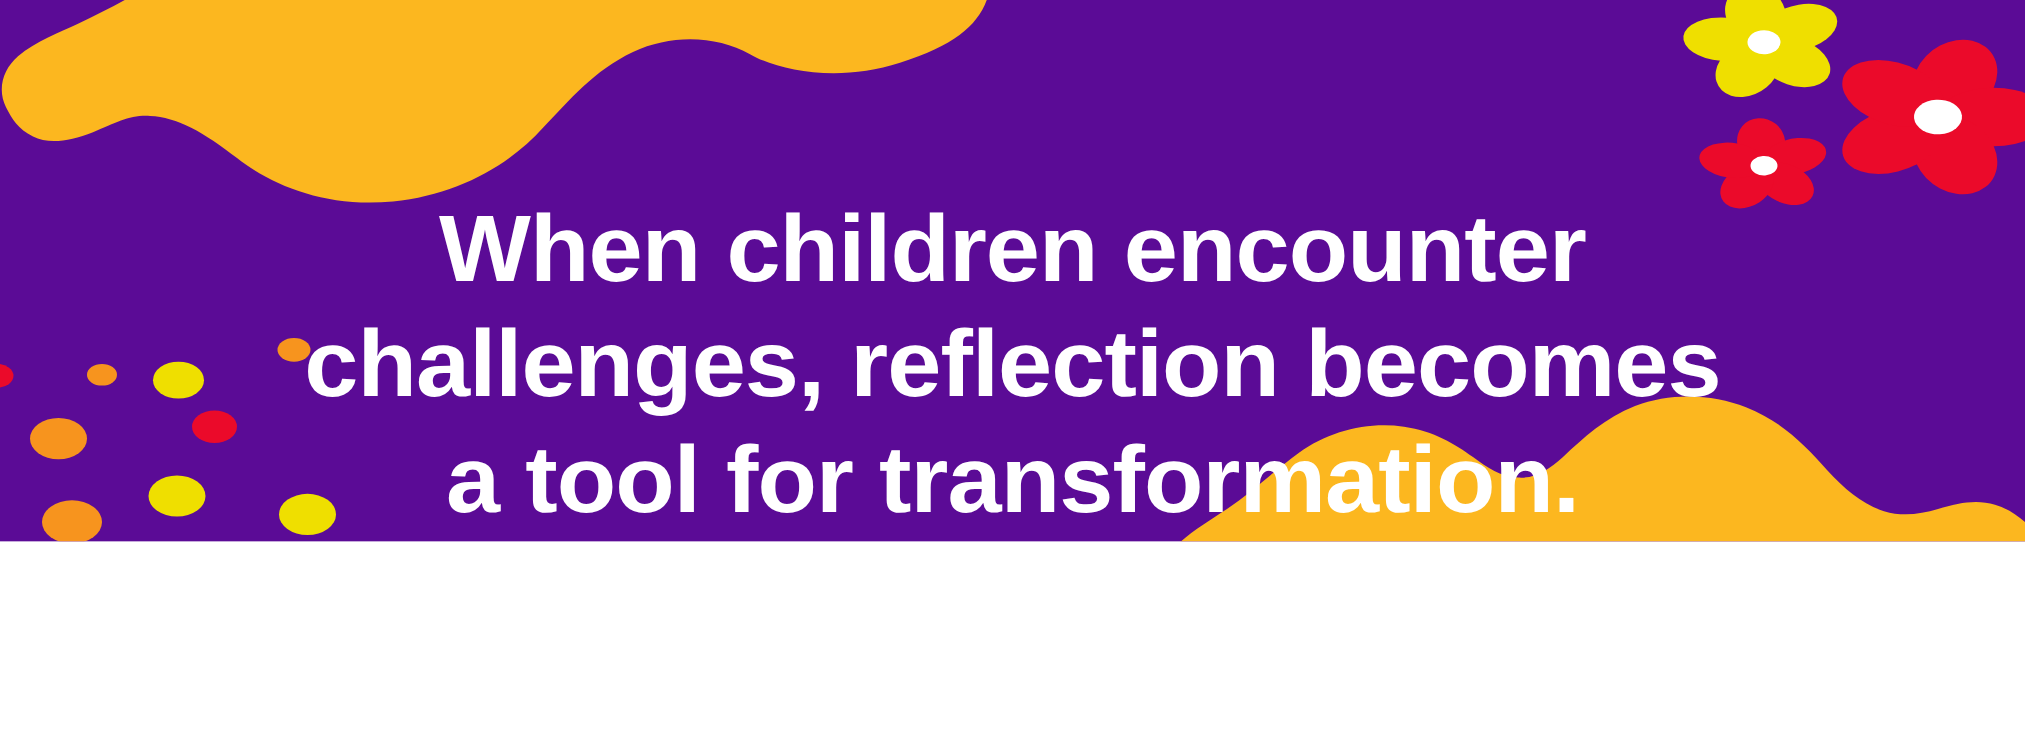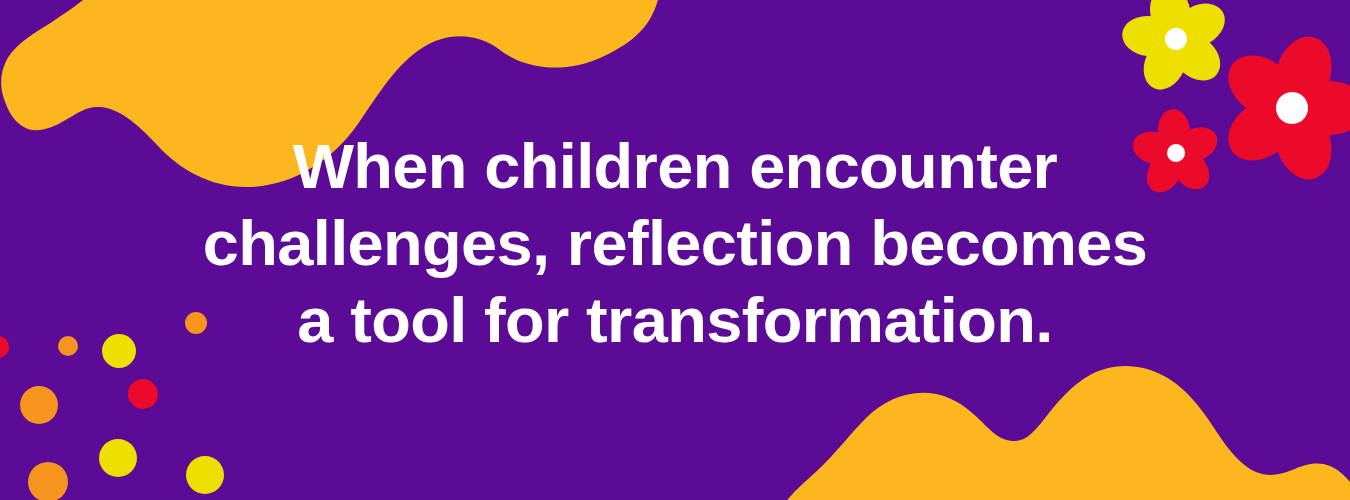--- a/index.html
+++ b/index.html
@@ -4,21 +4,21 @@
 <title>Reflection Quote Banner</title>
 <style>
   html, body {
     margin: 0;
     padding: 0;
     background: #ffffff;
   }
   #banner {
     position: relative;
     width: 1350px;
-    height: 500px;
+    height: 361px;
     overflow: hidden;
     background: #5B0B96;
     font-family: "Liberation Sans", "DejaVu Sans", sans-serif;
   }
   #bg-layer, #decor-layer {
     position: absolute;
     inset: 0;
     width: 100%;
     height: 100%;
     display: block;

